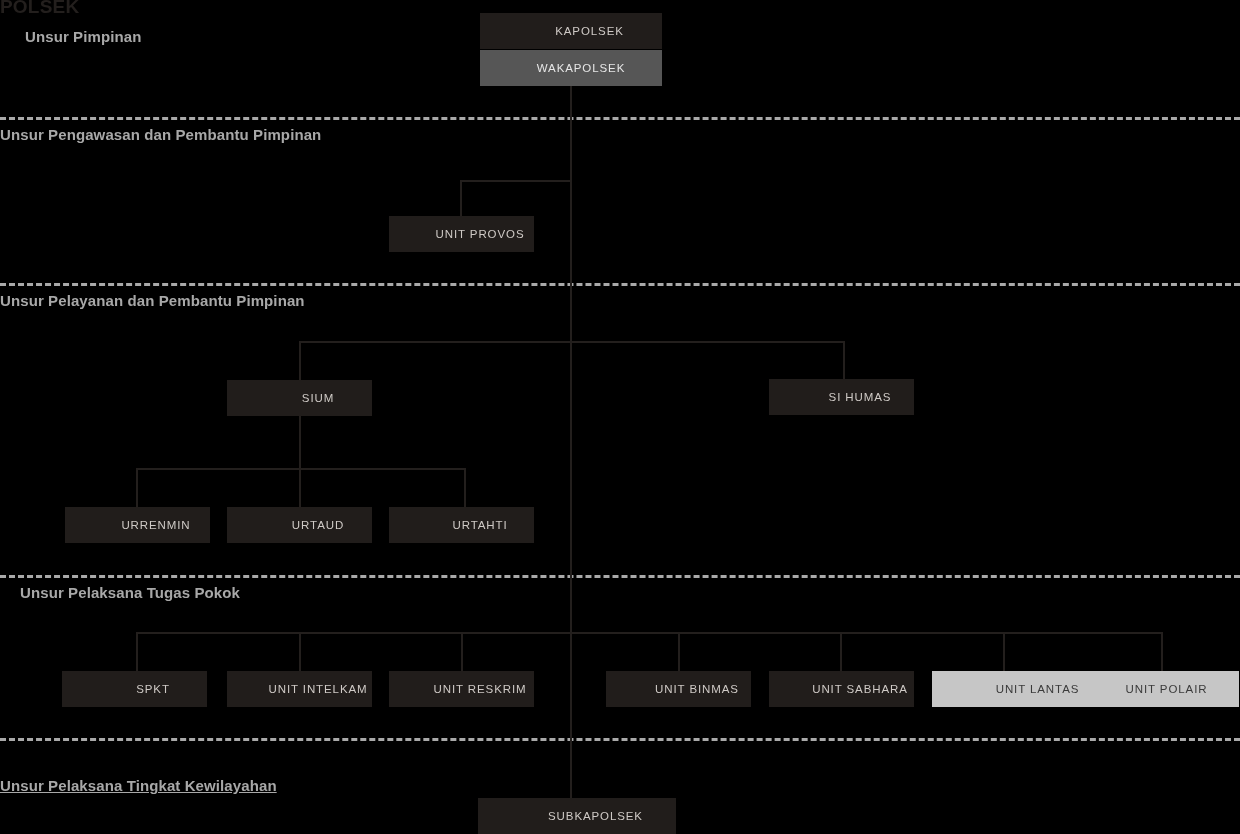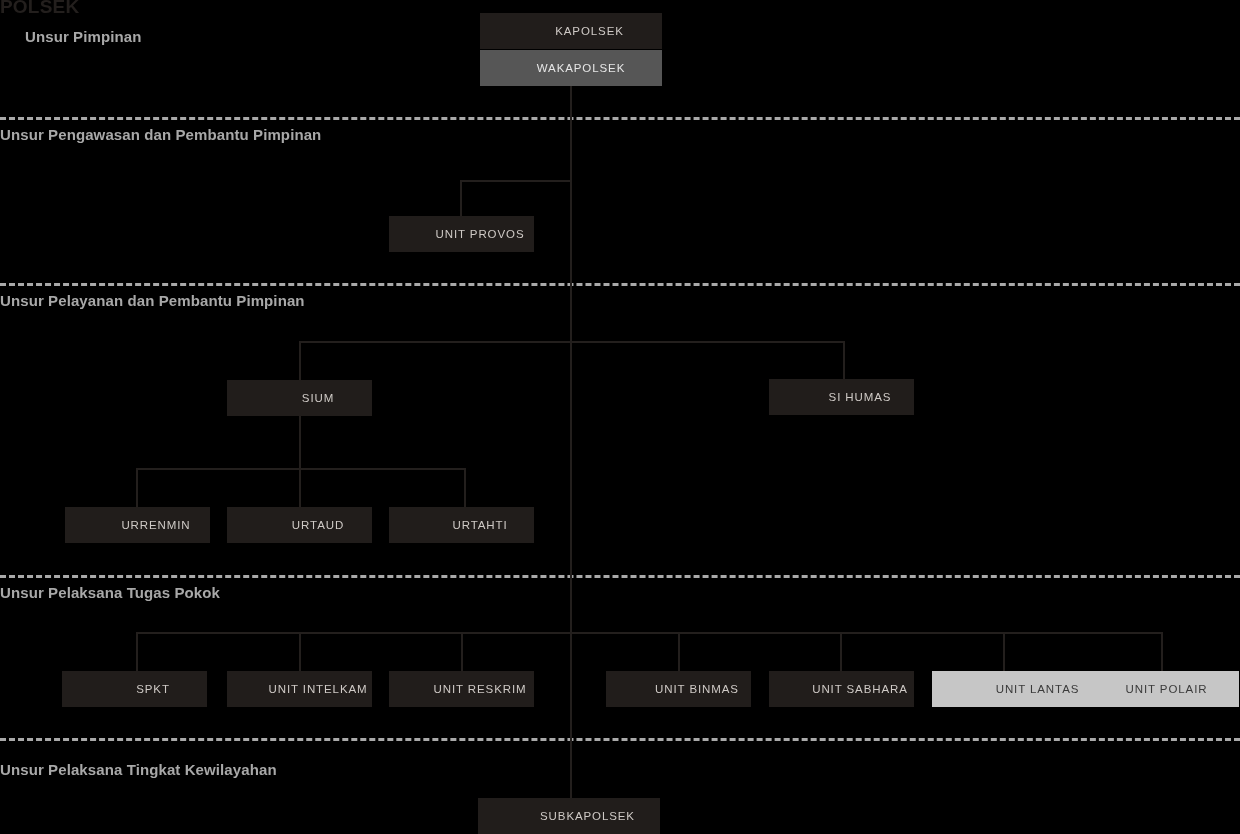--- a/index.html
+++ b/index.html
@@ -92,22 +92,22 @@
 </head>
 <body>
 
 <div id="chart">
 
   <div class="org-title main">POLSEK</div>
 
   <div class="section-label" style="top:28px;margin-left:25px;">Unsur Pimpinan</div>
   <div class="section-label" style="top:126px;">Unsur Pengawasan dan Pembantu Pimpinan</div>
   <div class="section-label" style="top:292px;">Unsur Pelayanan dan Pembantu Pimpinan</div>
-  <div class="section-label" style="top:584px;">Unsur Pelaksana Tugas Pokok</div>
-  <div class="section-label" style="top:761px;">Unsur Pelaksana Tingkat Kewilayahan</div>
+  <div class="section-label" style="top:584px;margin-left:20px;">Unsur Pelaksana Tugas Pokok</div>
+  <div class="section-label" style="top:777px;text-decoration:underline;">Unsur Pelaksana Tingkat Kewilayahan</div>
 
   <div class="divider" style="top:117px;"></div>
   <div class="divider" style="top:283px;"></div>
   <div class="divider" style="top:575px;"></div>
   <div class="divider" style="top:738px;"></div>
 
   <div class="line v" style="left:570px; top:86px;  height:715px;"></div>
 
   <div class="line h" style="left:460px; top:180px; width:112px;"></div>
   <div class="line v" style="left:460px; top:180px; height:37px;"></div>
@@ -154,15 +154,15 @@
   <div class="node dark" style="left:389px; top:671px; width:145px; height:36px;">UNIT RESKRIM</div>
 
   <div class="node dark" style="left:606px; top:671px; width:145px; height:36px;">UNIT BINMAS</div>
 
   <div class="node dark" style="left:769px; top:671px; width:145px; height:36px;">UNIT SABHARA</div>
 
   <div class="node light" style="left:932px; top:671px; width:165px; height:36px;padding-left:46px;">UNIT LANTAS</div>
 
   <div class="node light" style="left:1094px; top:671px; width:145px; height:36px;">UNIT POLAIR</div>
 
-  <div class="node dark" style="left:478px; top:798px; width:182px; height:36px;">SUBKAPOLSEK</div>
+  <div class="node dark" style="left:478px; top:798px; width:198px; height:36px;">SUBKAPOLSEK</div>
 
 </div>
 
 </body></html>

